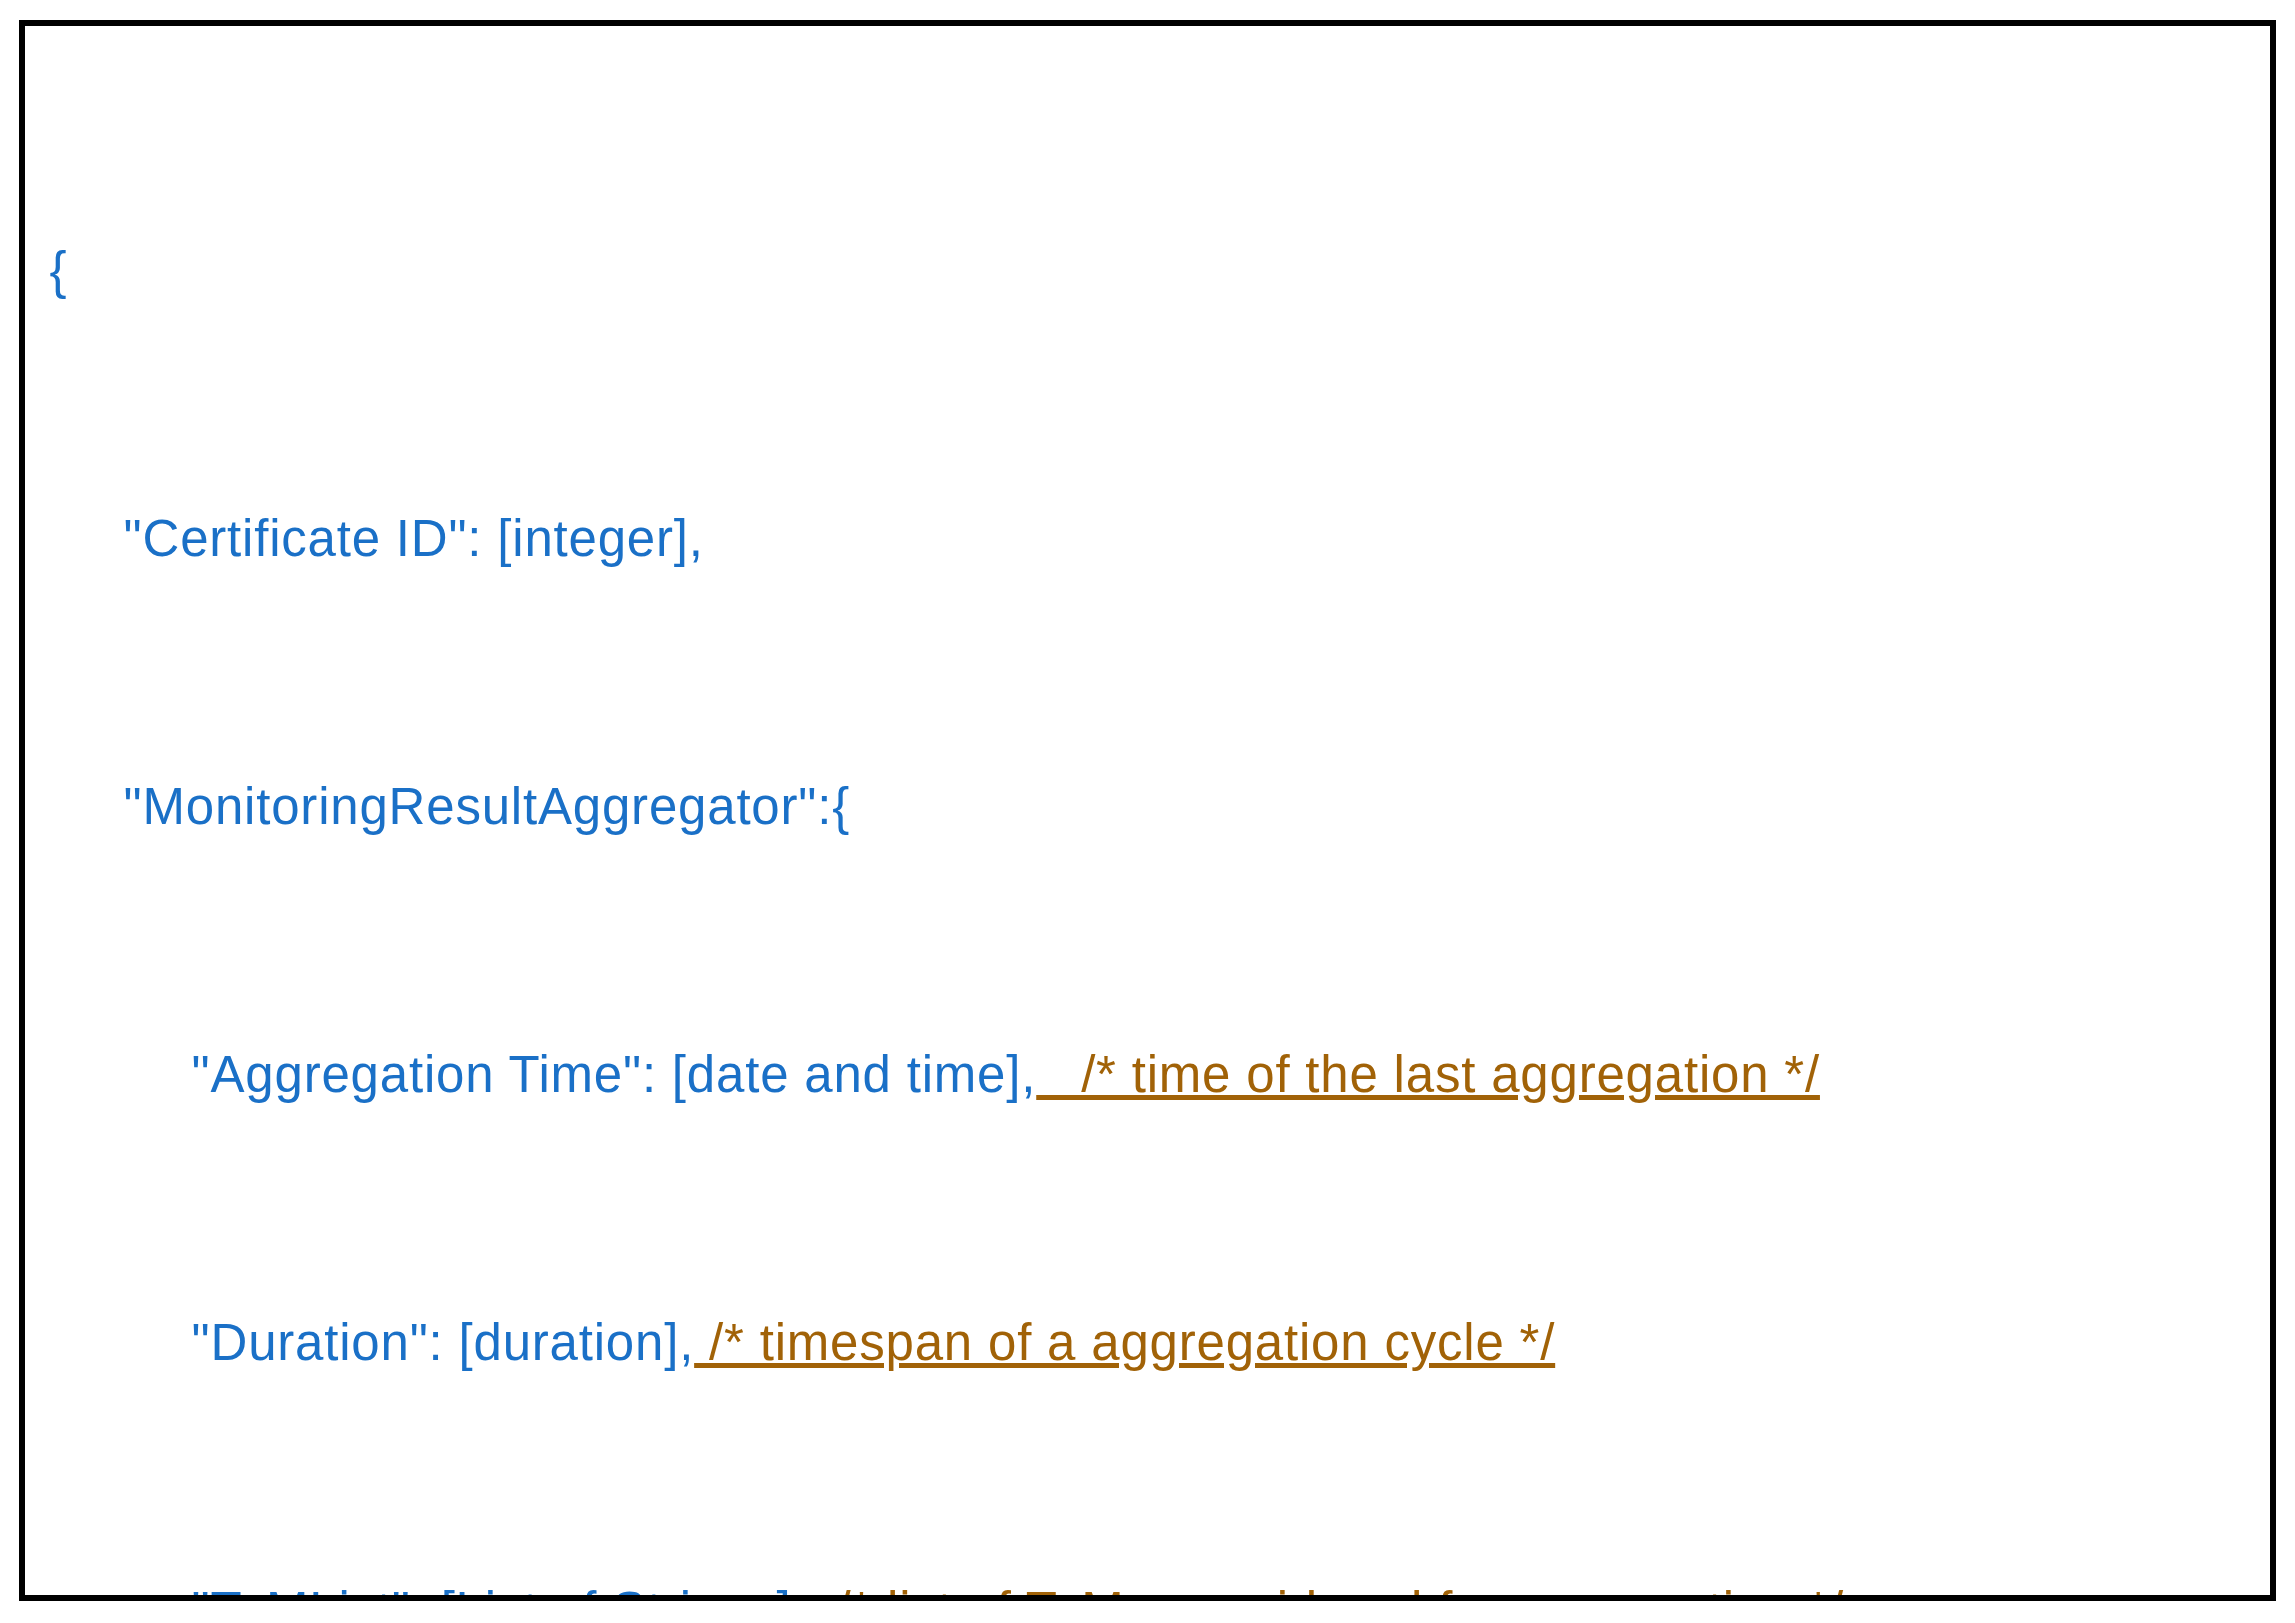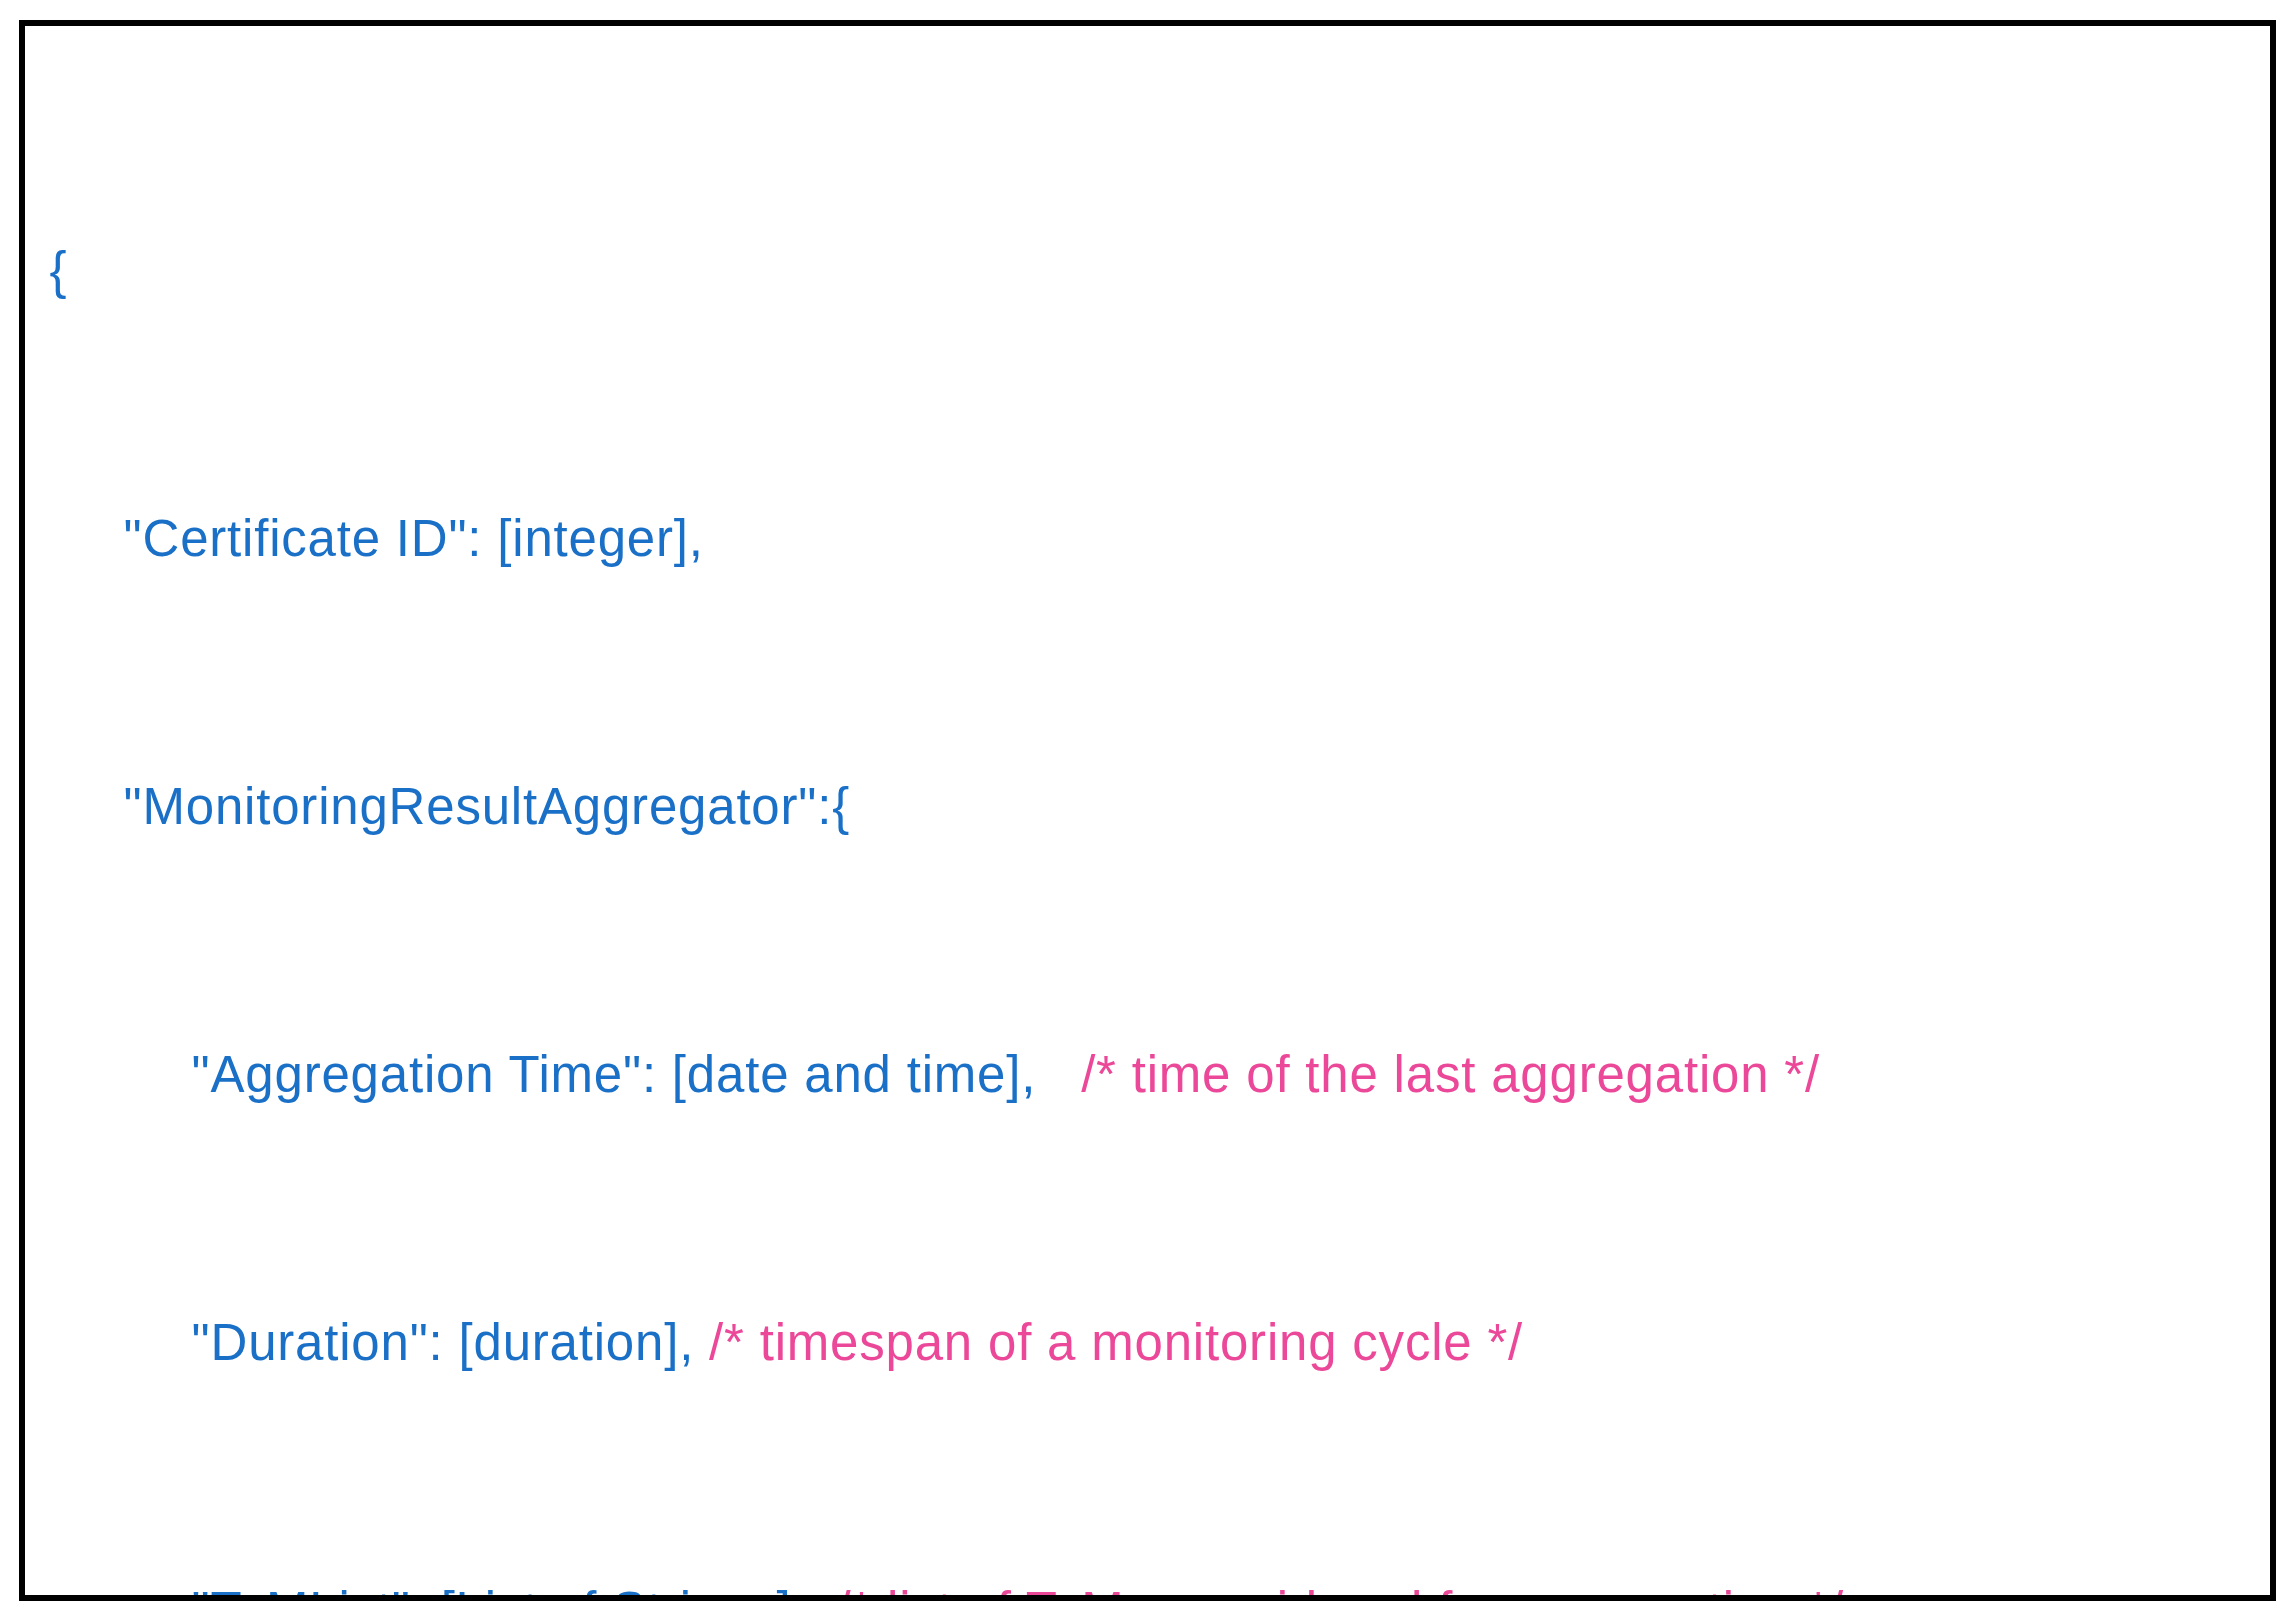--- a/index.html
+++ b/index.html
@@ -31,37 +31,37 @@
     white-space: pre;
   }
   .line {
     height: 67px;
     white-space: pre;
   }
   .i0 { padding-left: 0px; }
   .i1 { padding-left: 74px; }
   .i2 { padding-left: 142px; }
   .c { color: #1a70c7; }   
-  .m { color: #ec4899; }
+  .m { color: #a16207; text-decoration: underline; }
 </style>
 </head>
 <body>
 
 <div class="frame">
   <div class="code">
 
     <div class="line i0"><span class="c">{</span></div>
 
     <div class="line i1"><span class="c">"Certificate ID": [integer],</span></div>
 
     <div class="line i1"><span class="c">"MonitoringResultAggregator":{</span></div>
 
     <div class="line i2"><span class="c">"Aggregation Time": [date and time],</span><span class="m">   /* time of the last aggregation */</span></div>
 
-    <div class="line i2"><span class="c">"Duration": [duration],</span><span class="m"> /* timespan of a monitoring cycle */</span></div>
+    <div class="line i2"><span class="c">"Duration": [duration],</span><span class="m"> /* timespan of a aggregation cycle */</span></div>
 
     <div class="line i2"><span class="c">"ToMList": [List of Strings],</span><span class="m">  /* list of ToMs considered for aggregation */</span></div>
 
     
 
     
 
     
 
     

